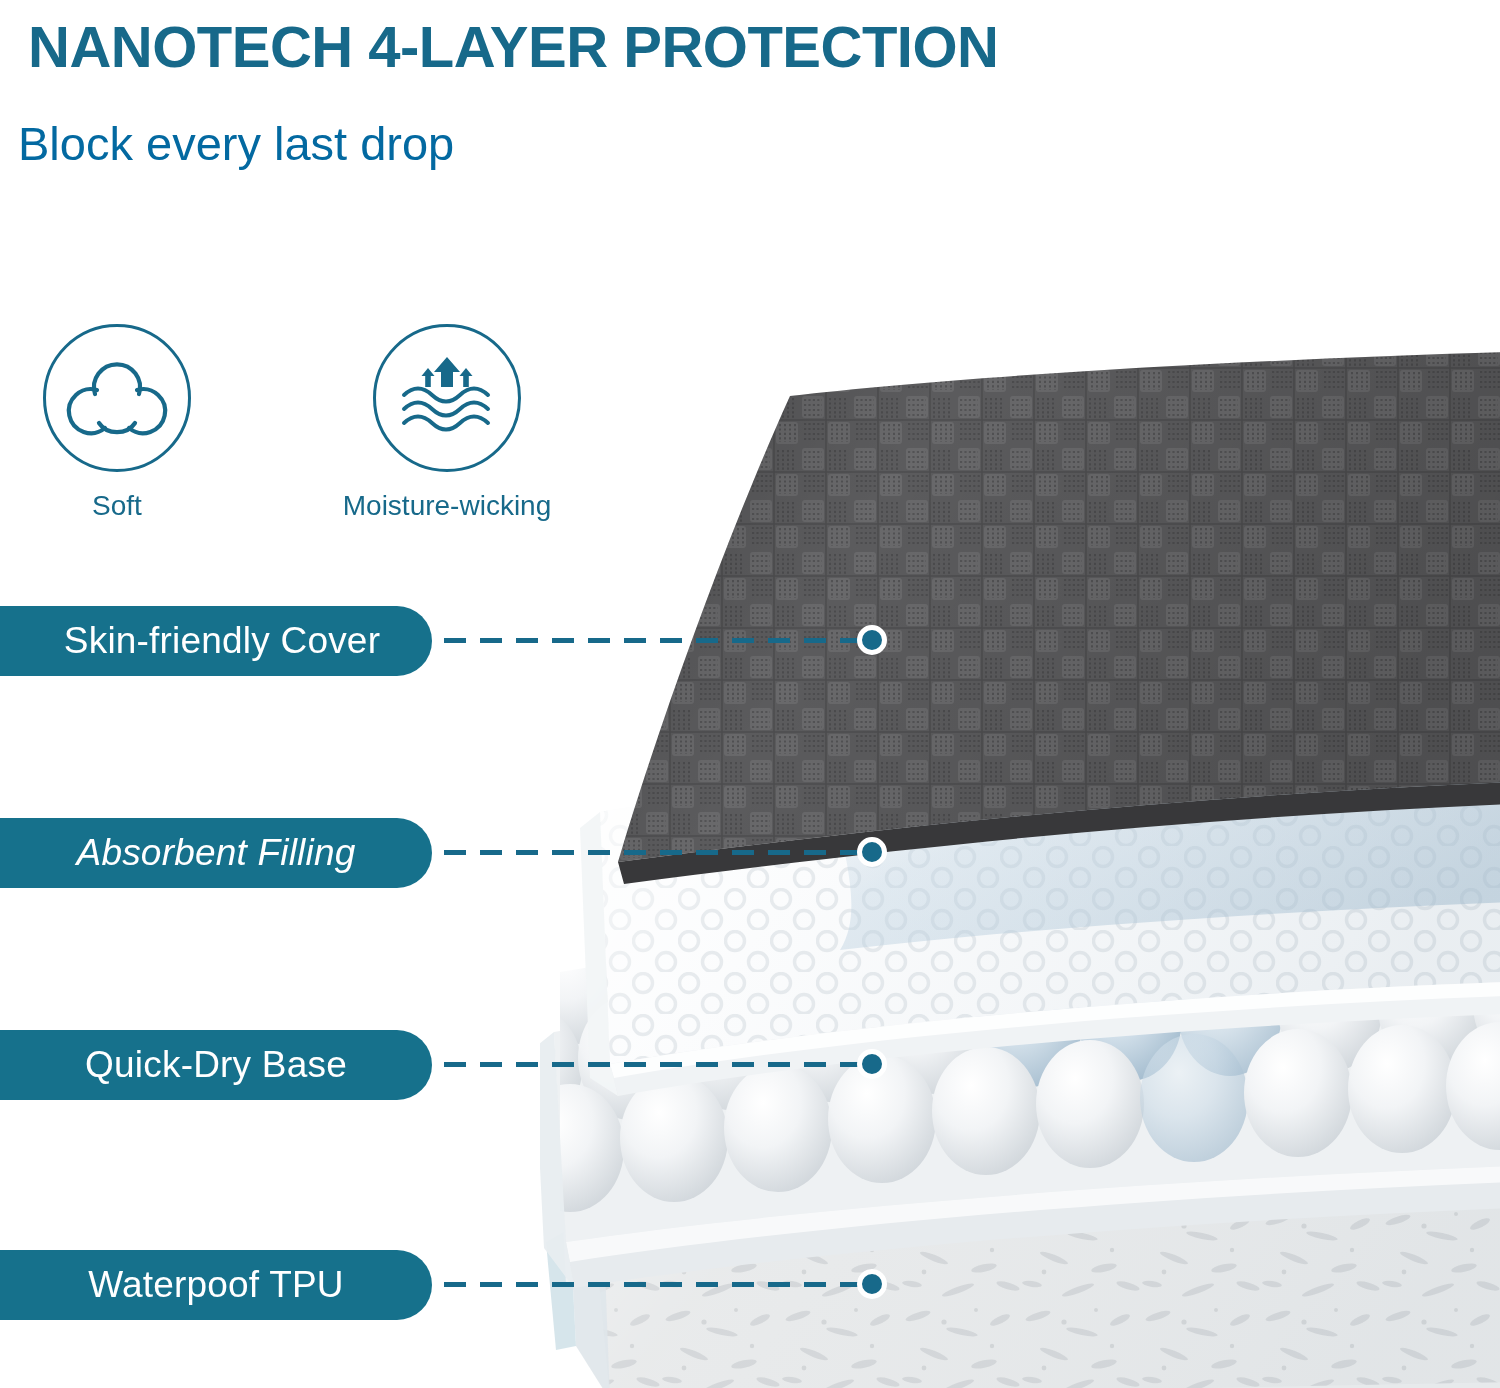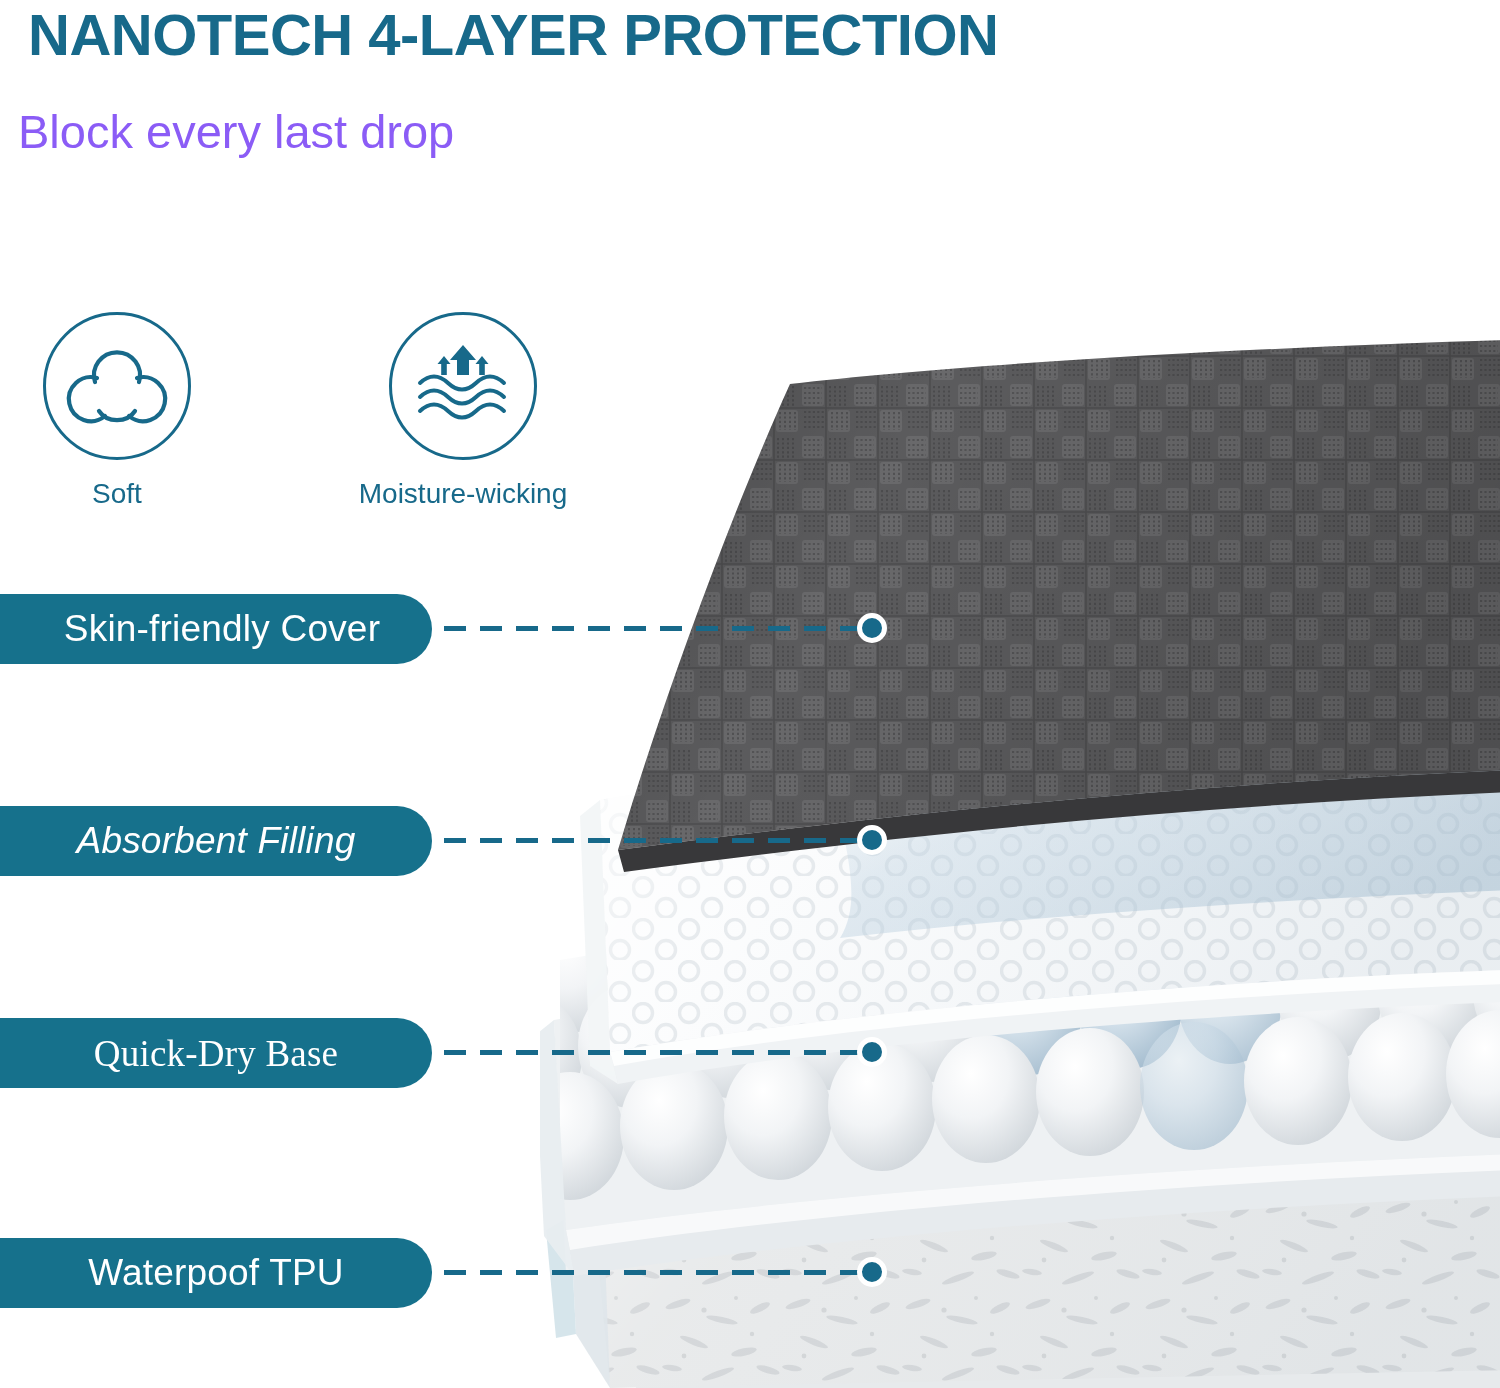--- a/index.html
+++ b/index.html
@@ -8,39 +8,40 @@
     width:1500px; height:1388px;
     background:#ffffff;
     font-family:"Liberation Sans", sans-serif;
     overflow:hidden;
   }
 
   #page {
     position:relative;
     width:1500px; height:1124px;
     background:#ffffff;
+    margin-top:12px;
   }
 
   
   #title {
     position:absolute;
     left:28px; top:4px;
     width:1440px;
     font-size:58px;
     font-weight:bold;
     letter-spacing:-0.5px;
     color:#17698a;
     white-space:nowrap;
     line-height:1.08;
   }
   #subtitle-1 {
     position:absolute;
     left:18px; top:104px;
     font-size:47px;
-    color:#8b5cf6;
+    color:#0369a1;
     white-space:nowrap;
   }
   #subtitle-2 {
     position:absolute;
     left:18px; top:172px;
     font-size:47px;
     color:#17698a;
     white-space:nowrap;
   }
 
@@ -58,42 +59,42 @@
     background:#ffffff;
   }
   .feature .ring svg { position:absolute; left:0; top:0; }
   .feature .cap {
     margin-top:18px;
     font-size:28px;
     color:#17698a;
     white-space:nowrap;
   }
   #feature-soft { left:42px; top:312px; width:150px; }
-  #feature-moisture { left:388px; top:312px; width:150px; }
+  #feature-moisture { left:372px; top:312px; width:150px; }
   #feature-moisture .cap { margin-left:-140px; width:430px; }
 
   
   .pill {
     position:absolute;
     left:0;
     width:432px;
     height:70px;
     background:#16718c;
     border-radius:0 35px 35px 0;
     color:#ffffff;
     font-size:37px;
     display:flex;
     align-items:center;
     justify-content:center;
     white-space:nowrap;
     letter-spacing:0.2px;
   }
   #pill-0 { top:594px;padding-left:12px; }
   #pill-1 { top:806px;font-style:italic; }
-  #pill-2 { top:1018px;font-family:Liberation Serif, serif; }
+  #pill-2 { top:1018px; }
   #pill-3 { top:1238px; }
 
   
   .connector {
     position:absolute;
     left:444px;
     width:424px;
     height:5px;
     background:repeating-linear-gradient(
         to right,

